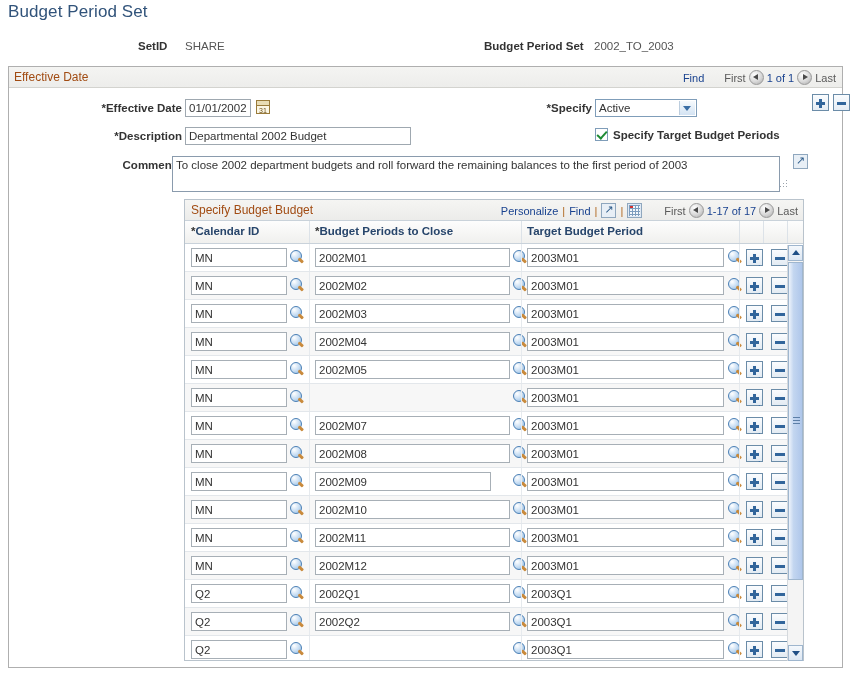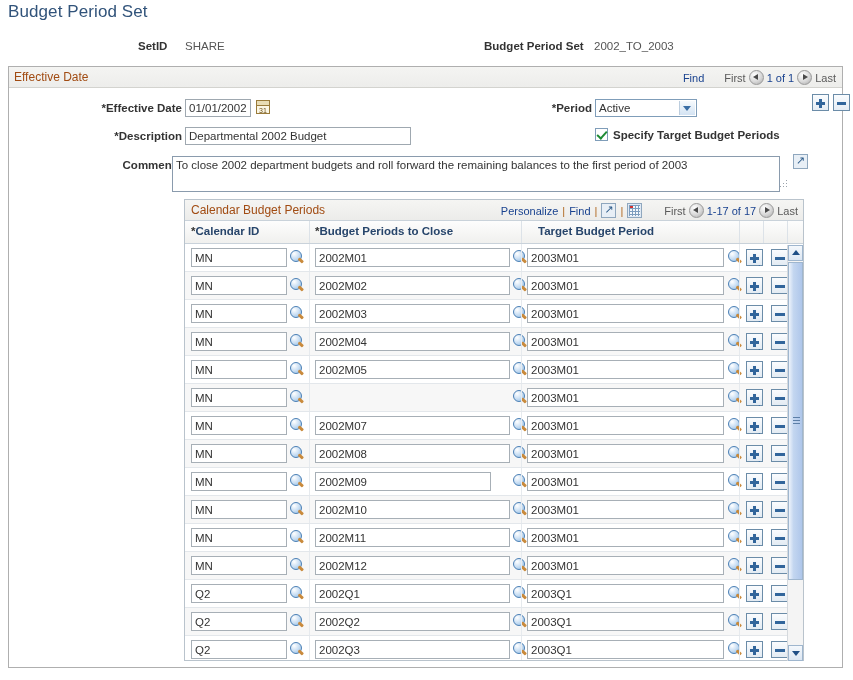--- a/index.html
+++ b/index.html
@@ -306,62 +306,62 @@
         <i class="bar-v"></i>
     </div>
     <div class="sqbtn" style="left:824px;top:27px;">
       <i class="bar-h"></i>
     </div>
 
     <span class="flabel req" style="left:78px;top:35px;width:95px;">Effective Date</span>
     <input class="tin" style="left: 176px; top: 32px; width: 66px;" value="01/01/2002">
     <span class="cal-icon" style="left:247px;top:33px;">31</span>
 
-    <span class="flabel req" style="left:527px;top:35px;width:56px;">Period</span>
+    <span class="flabel req" style="left:527px;top:35px;width:56px;">Specify</span>
     <div class="sel" style="left:586px;top:32px;width:102px;">
       <span>Active</span>
       <i class="dd-arrow"></i>
     </div>
 
     <span class="flabel req" style="left:78px;top:63px;width:95px;">Description</span>
     <input class="tin" style="left: 176px; top: 60px; width: 226px;" value="Departmental 2002 Budget">
 
     <div class="cbox" style="left:586px;top:61px;"></div>
     <span class="cb-label" style="left:604px;top:62px;">Specify Target Budget Periods</span>
 
     <span class="flabel" style="left:78px;top:92px;width:95px;">Comments</span>
     <textarea class="tarea" style="left: 163px; top: 89px; width: 608px; height: 36px;">To close 2002 department budgets and roll forward the remaining balances to the first period of 2003</textarea>
     <span class="grip" style="left:770px;top:113px;"></span>
     <div class="expand-icon" style="left:784px;top:87px;"></div>
 
     <div class="grid">
 
       <div class="grid-toolbar">
-        <span class="grid-title">Calendar Budget Periods</span>
+        <span class="grid-title">Specify Budget Budget</span>
         <span class="gt-right">
           <span class="lnk">Personalize</span>
           <span class="pipe">|</span>
           <span class="lnk">Find</span>
           <span class="pipe">|</span>
           <span class="ic-sq expand"></span>
           <span class="pipe">|</span>
           <span class="ic-sq sheet"></span>
           <span style="display:inline-block;width:22px;"></span>
           <span class="plain">First</span>
           <span class="arrowbtn left"></span>
           <span class="cnt">1-17 of 17</span>
           <span class="arrowbtn right"></span>
           <span class="plain">Last</span>
         </span>
       </div>
 
       <div class="grid-head">
         <span class="gh req" style="left:6px;">Calendar ID</span>
         <span class="gh req" style="left:130px;">Budget Periods to Close</span>
-        <span class="gh" style="left:342px;margin-left:11px;">Target Budget Period</span>
+        <span class="gh" style="left:342px;">Target Budget Period</span>
         <i class="vdiv" style="left:124px;"></i>
         <i class="vdiv" style="left:336px;"></i>
         <i class="vdiv" style="left:554px;"></i>
         <i class="vdiv" style="left:578px;"></i>
         <i class="vdiv" style="left:602px;"></i>
       </div>
 
       <div class="grid-body" id="grid-body">
           <div class="grow">
             <input class="cellbox" style="left: 6px; width: 96px;" value="MN">
@@ -739,21 +739,20 @@
             <i class="vdiv" style="left:124px;background:#E6EAEE;"></i>
             <i class="vdiv" style="left:336px;background:#E6EAEE;"></i>
             <i class="vdiv" style="left:554px;background:#E6EAEE;"></i>
           </div>
           <div class="grow">
             <input class="cellbox" style="left: 6px; width: 96px;" value="Q2">
             <span class="lookup" style="left:105px;">
               <i class="lens"></i>
               <i class="handle"></i>
             </span>
-            <input class="cellbox" style="left: 130px; width: 195px;" value="2002Q3">
             <span class="lookup" style="left:328px;">
               <i class="lens"></i>
               <i class="handle"></i>
             </span>
             <input class="cellbox" style="left: 342px; width: 197px;" value="2003Q1">
             <span class="lookup" style="left:543px;">
               <i class="lens"></i>
               <i class="handle"></i>
             </span>
             <span class="rowbtn plusdots" style="left:561px;">

